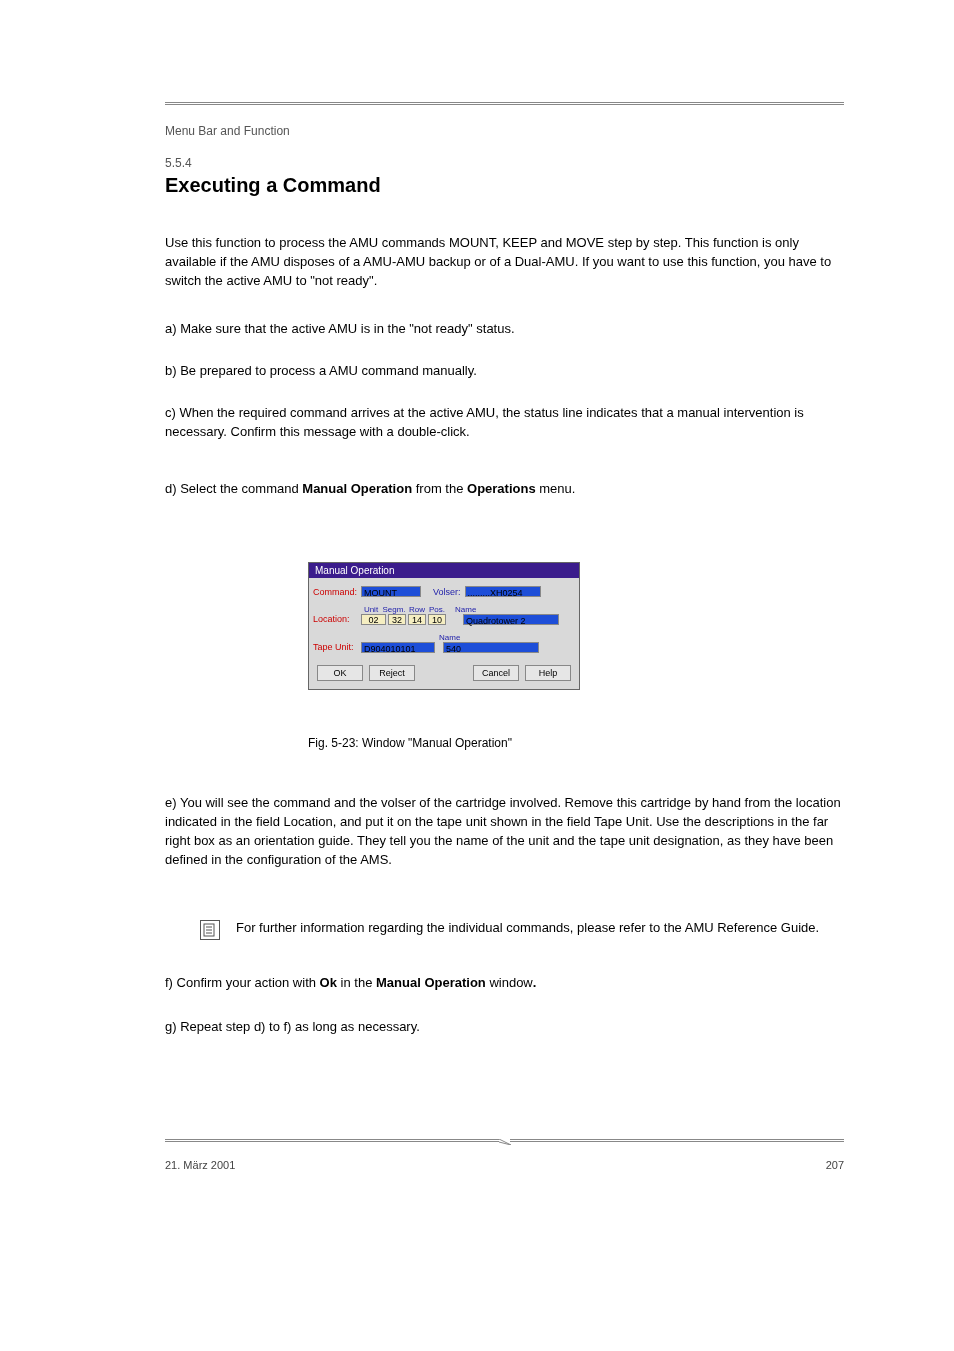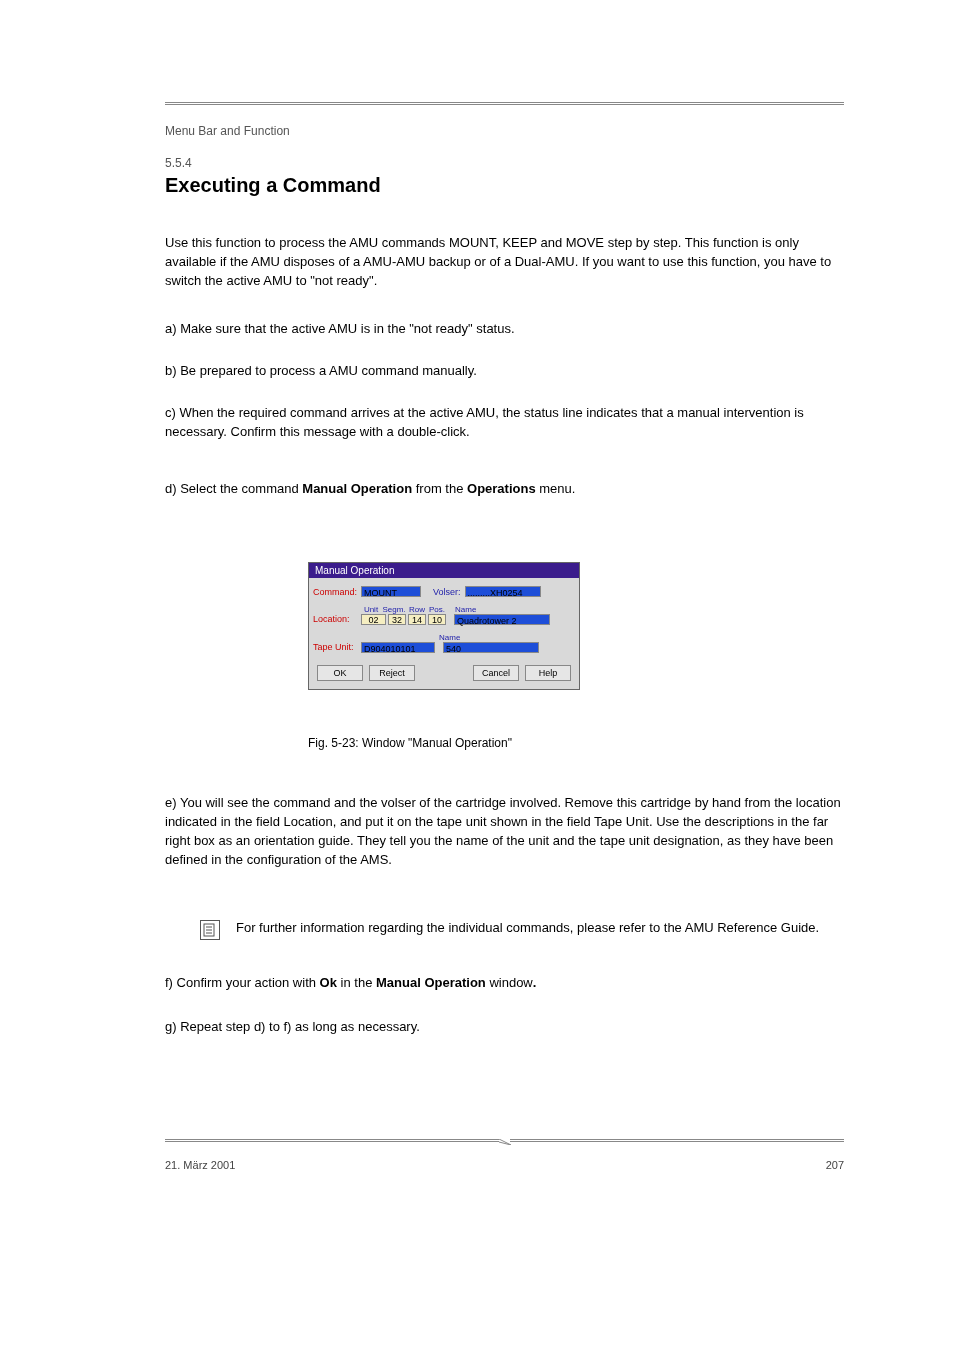--- a/index.html
+++ b/index.html
@@ -88,21 +88,21 @@
       <span class="hr">Row</span>
       <span class="hp">Pos.</span>
       <span style="margin-left:8px" class="lbl-blue">Name</span>
     </div>
     <div class="loc-row" style="margin-bottom:8px">
       <div class="lbl-red">Location:</div>
       <div class="cell cu">02</div>
       <div class="cell cs">32</div>
       <div class="cell cr">14</div>
       <div class="cell cp">10</div>
-      <div class="fld name-box" style="margin-left:8px">Quadrotower 2</div>
+      <div class="fld name-box" style="margin-left:17px">Quadrotower 2</div>
     </div>
 
     <div style="display:flex;margin-left:48px">
       <span style="width:78px"></span>
       <span class="lbl-blue">Name</span>
     </div>
     <div class="loc-row">
       <div class="lbl-red">Tape Unit:</div>
       <div class="fld tape-box">D904010101</div>
       <div class="fld tape-name" style="margin-left:8px">540</div>

